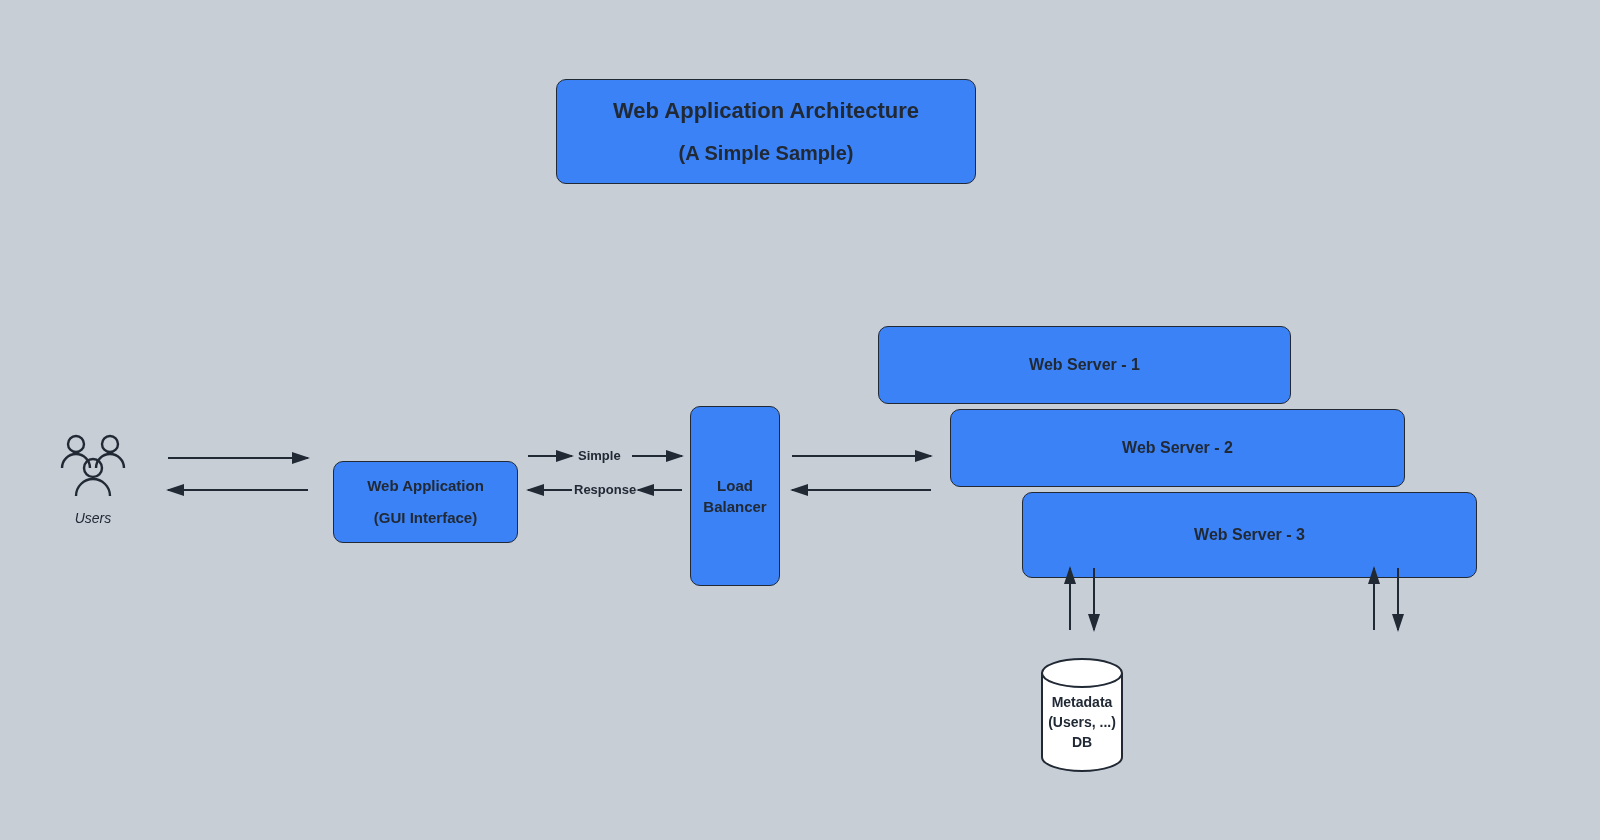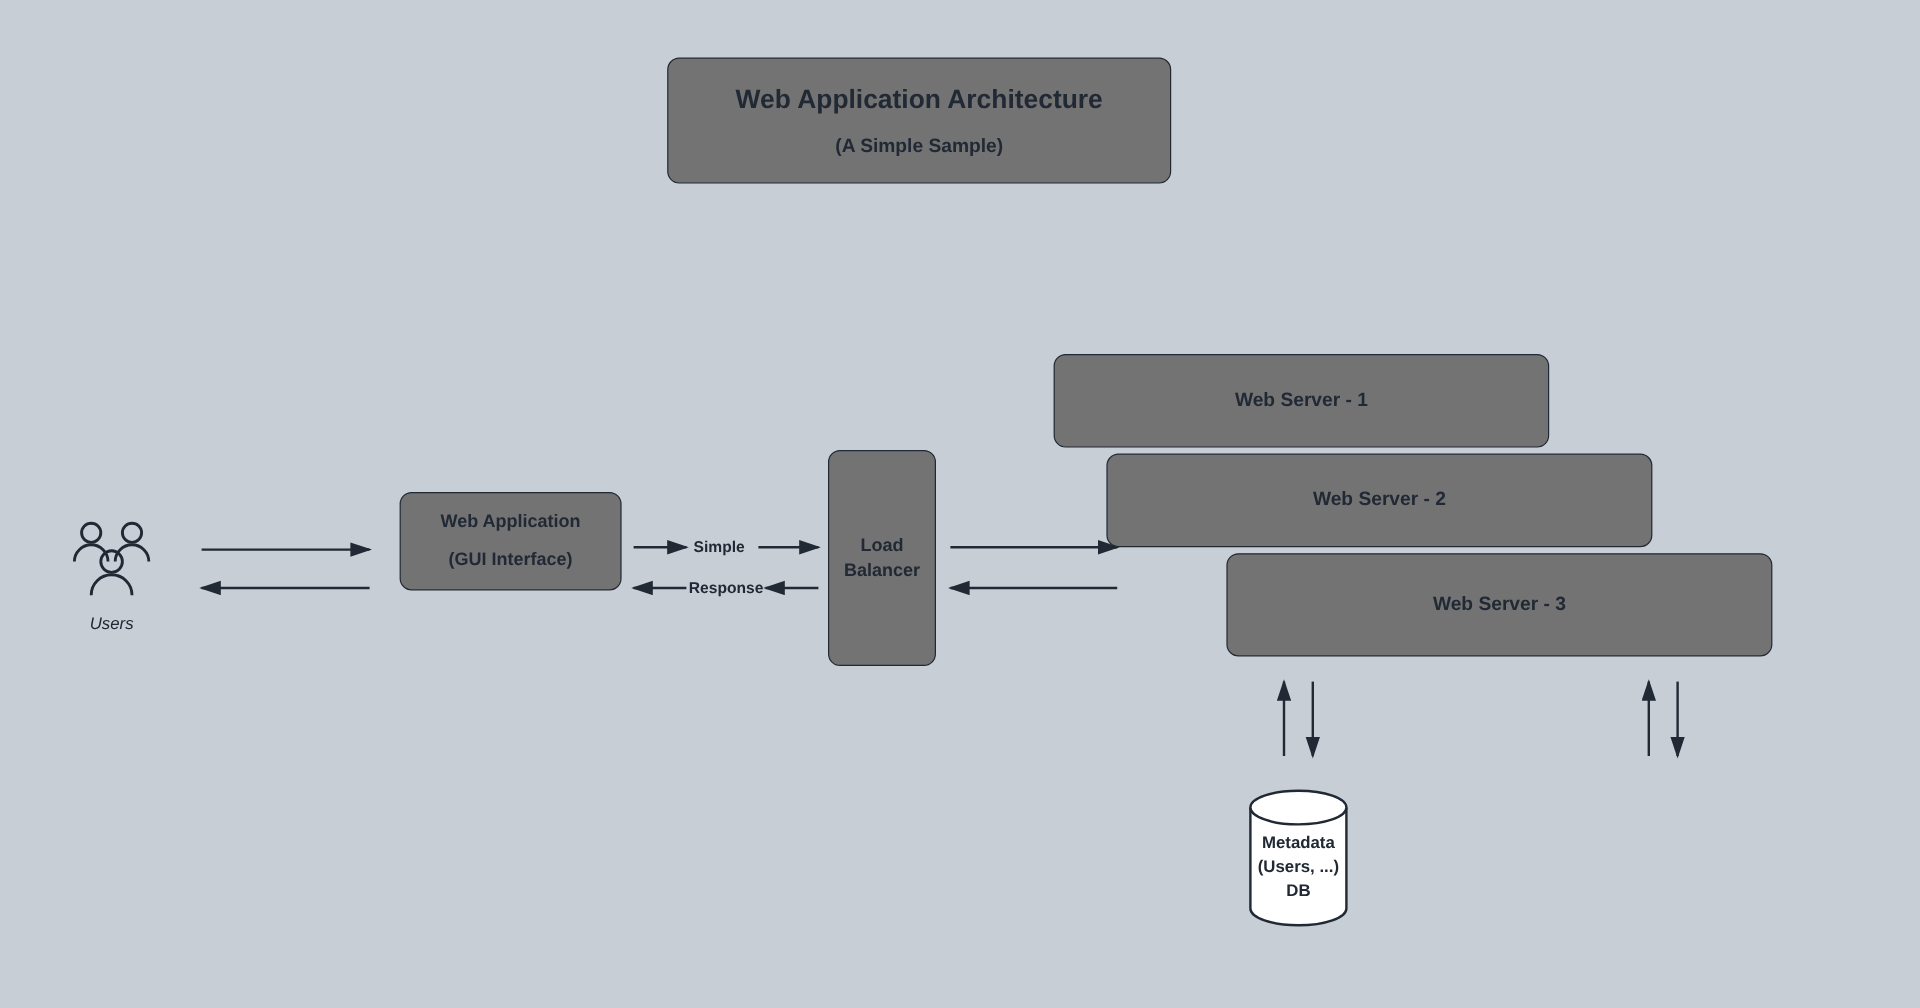--- a/index.html
+++ b/index.html
@@ -1,26 +1,26 @@
 <!DOCTYPE html>
 <html><head>
 <meta charset="utf-8">
 <style>
   html,body{margin:0;padding:0;width:1600px;height:840px;background:#c8ced6;font-family:Arial,Helvetica,sans-serif;color:#212935;}
   .canvas{position:relative;width:1600px;height:840px;}
-  .box{position:absolute;background:#737373;border:1.5px solid #212935;border-radius:10px;display:flex;flex-direction:column;align-items:center;justify-content:center;text-align:center;box-sizing:border-box;}
+  .box{position:absolute;background:#3b82f6;border:1.5px solid #212935;border-radius:10px;display:flex;flex-direction:column;align-items:center;justify-content:center;text-align:center;box-sizing:border-box;margin-top:31px;}
   .title-box{left:556px;top:48px;width:420px;height:105px;}
   .title-main{font-size:22px;font-weight:700;margin-bottom:18px;}
-  .title-sub{font-size:16px;font-weight:700;}
+  .title-sub{font-size:20px;font-weight:700;}
   .users-group{position:absolute;left:48px;top:430px;width:90px;text-align:center;font-style:italic;}
   .users-label{font-size:14px;color:#212935;margin-top:4px;}
-  .webapp-box{left:333px;top:410px;width:185px;height:82px;font-size:15px;font-weight:700;line-height:1.5;gap:10px;}
+  .webapp-box{left:333px;top:430px;width:185px;height:82px;font-size:15px;font-weight:700;line-height:1.5;gap:10px;}
   .lb-box{left:690px;top:375px;width:90px;height:180px;font-size:15px;font-weight:700;line-height:1.4;}
   .ws1{left:878px;top:295px;width:413px;height:78px;font-size:16px;font-weight:700;}
-  .ws2{left:922px;top:378px;width:455px;height:78px;font-size:16px;font-weight:700;}
+  .ws2{left:950px;top:378px;width:455px;height:78px;font-size:16px;font-weight:700;}
   .ws3{left:1022px;top:461px;width:455px;height:86px;font-size:16px;font-weight:700;}
   .arrow-label{position:absolute;font-size:13px;font-weight:700;color:#212935;}
   svg.abs{position:absolute;overflow:visible;}
   .db{position:absolute;width:100px;text-align:left;}
 </style>
 </head>
 <body>
 <div class="canvas">
 
   <div class="box title-box">

